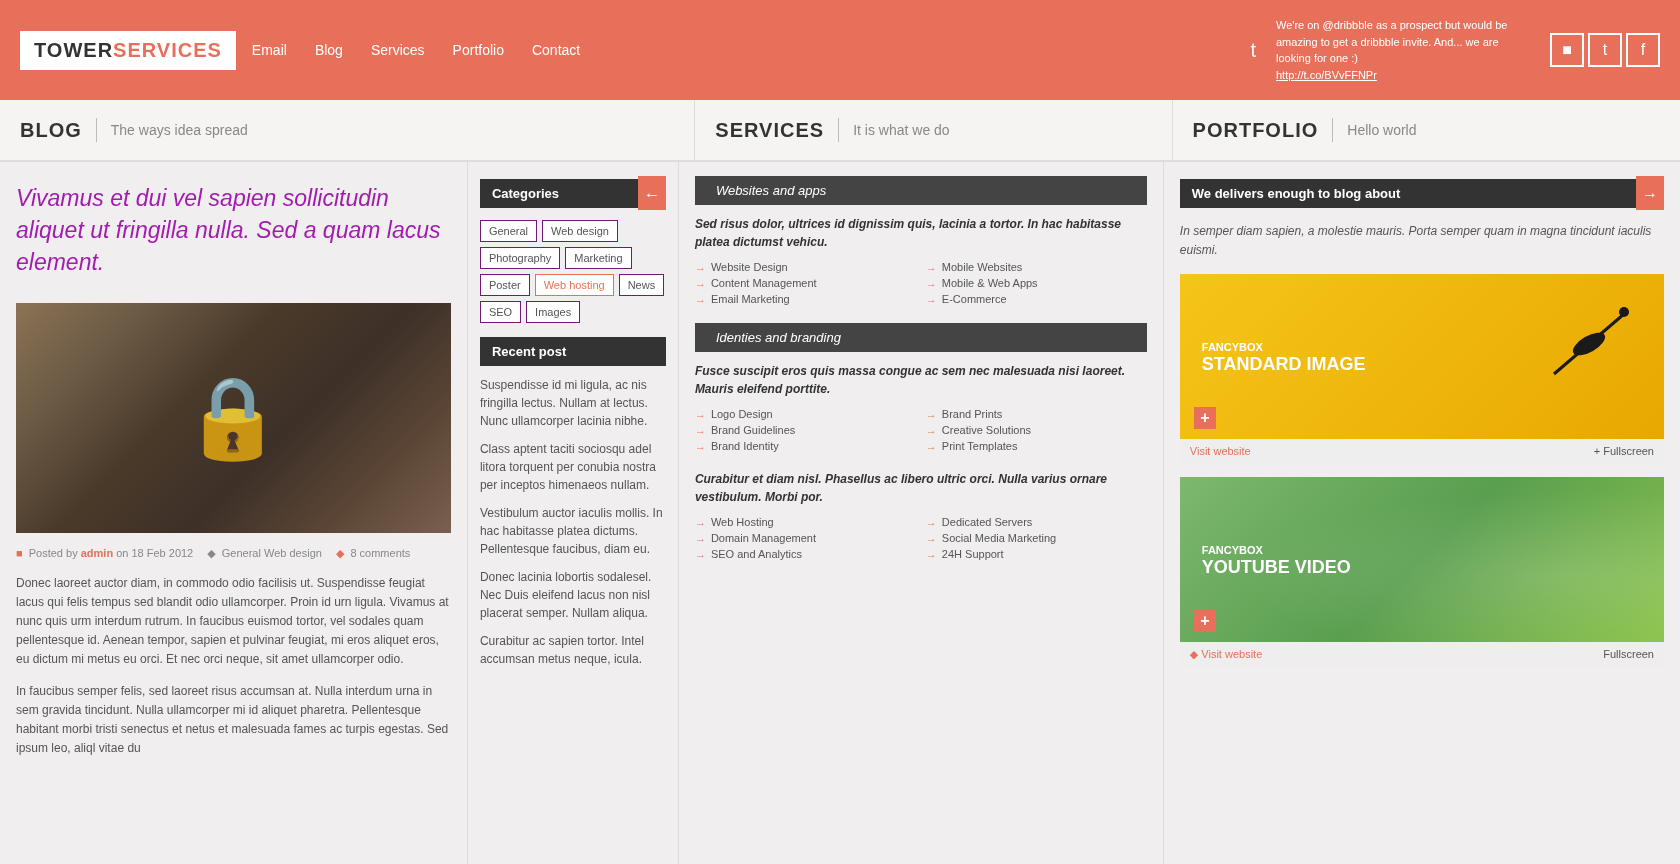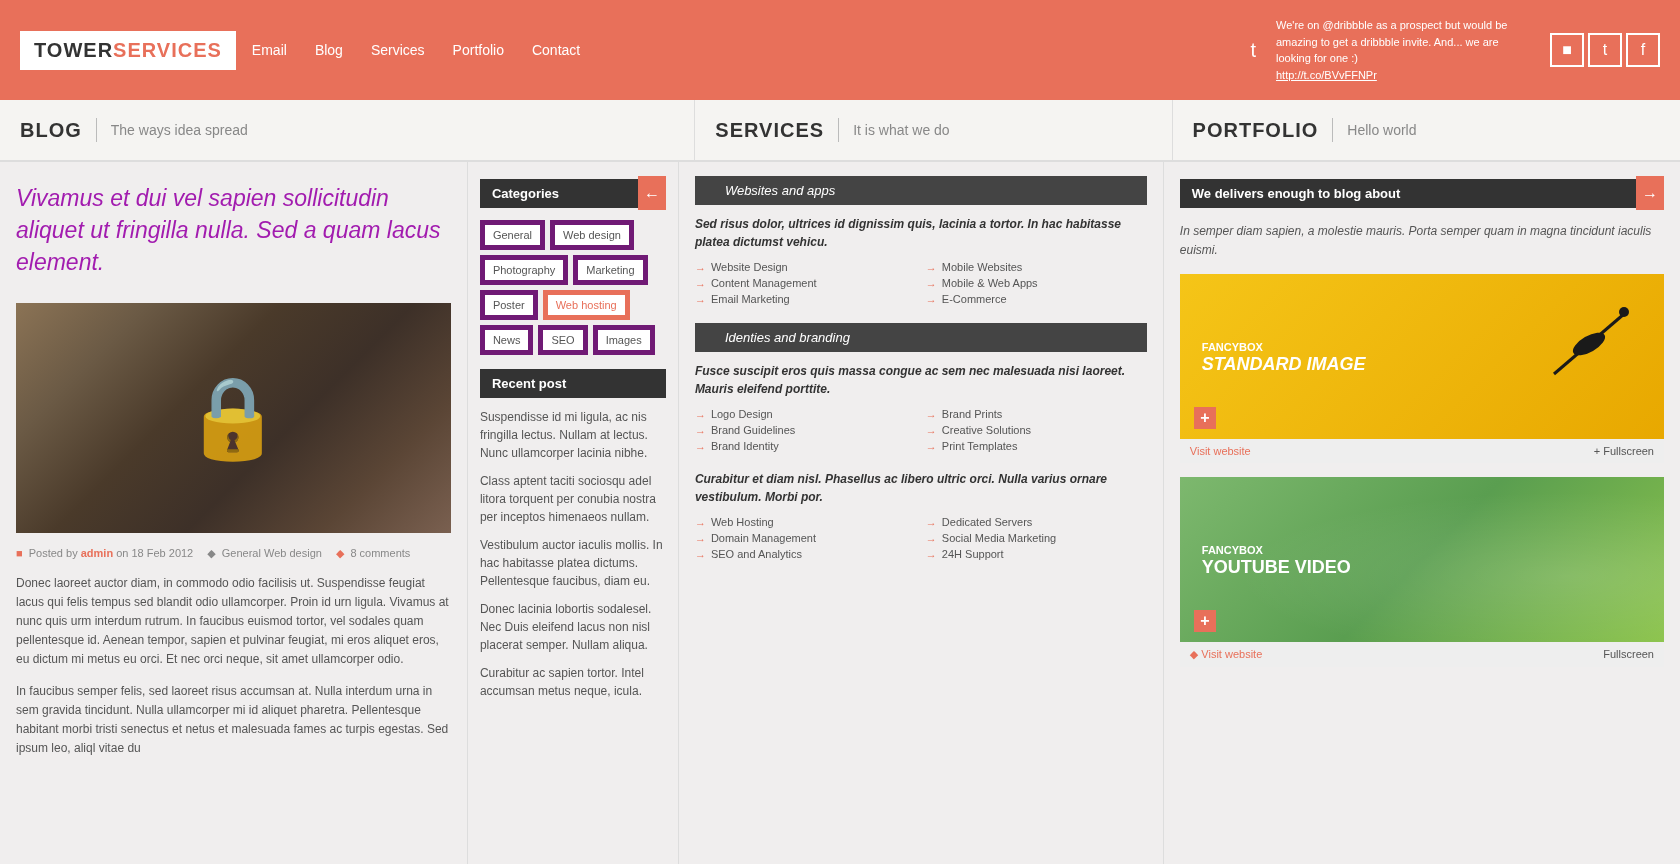--- a/index.html
+++ b/index.html
@@ -187,21 +187,21 @@
       flex-shrink: 0;
     }
 
     .categories-grid {
       display: flex;
       flex-wrap: wrap;
       gap: 5px;
       margin-bottom: 14px;
     }
     .cat-tag {
-      border: 5px solid #701a75;
+      border: 1px solid #701a75;
       padding: 4px 8px;
       font-size: 11px;
       color: #555;
       cursor: pointer;
       background: white;
     }
     .cat-tag.active {
       border-color: #e8705a;
       color: #e8705a;
     }
@@ -219,21 +219,21 @@
       border-right: 1px solid #ddd;
       padding: 14px 16px;
       overflow-y: auto;
     }
     .service-block { margin-bottom: 18px; }
     .service-block-header {
       background: #444;
       color: white;
       font-style: italic;
       font-size: 13px;
-      padding: 7px 30px;
+      padding: 7px 21px;
       margin-bottom: 10px;
     }
     .service-desc {
       font-style: italic;
       font-size: 12px;
       color: #333;
       line-height: 1.5;
       margin-bottom: 10px;
       font-weight: bold;
     }
@@ -544,21 +544,21 @@
       <div style="background:#333;color:white;font-weight:bold;font-size:13px;padding:7px 12px;flex:1;">We delivers enough to blog about</div>
       <div style="width:28px;height:34px;background:#e8705a;display:flex;align-items:center;justify-content:center;color:white;font-size:16px;cursor:pointer;">→</div>
     </div>
 
     <p class="portfolio-intro">In semper diam sapien, a molestie mauris. Porta semper quam in magna tincidunt iaculis euismi.</p>
 
     <div class="portfolio-item">
       <div class="portfolio-img-yellow">
         <div>
           <span class="portfolio-label">FANCYBOX</span>
-          <span class="portfolio-label" style="font-size:18px;display:block;font-style:italic;">STANDARD IMAGE</span>
+          <span class="portfolio-label" style="font-size:18px;display:block;">STANDARD IMAGE</span>
         </div>
 
         <svg class="bird-svg" width="110" height="110" viewBox="0 0 110 110">
           <line x1="20" y1="90" x2="90" y2="30" stroke="#1a1a1a" stroke-width="3"></line>
           <circle cx="90" cy="28" r="5" fill="#1a1a1a"></circle>
           <ellipse cx="55" cy="60" rx="18" ry="8" fill="#1a1a1a" transform="rotate(-30 55 60)"></ellipse>
         </svg>
         <div class="portfolio-plus">+</div>
       </div>
       <div class="portfolio-actions">

